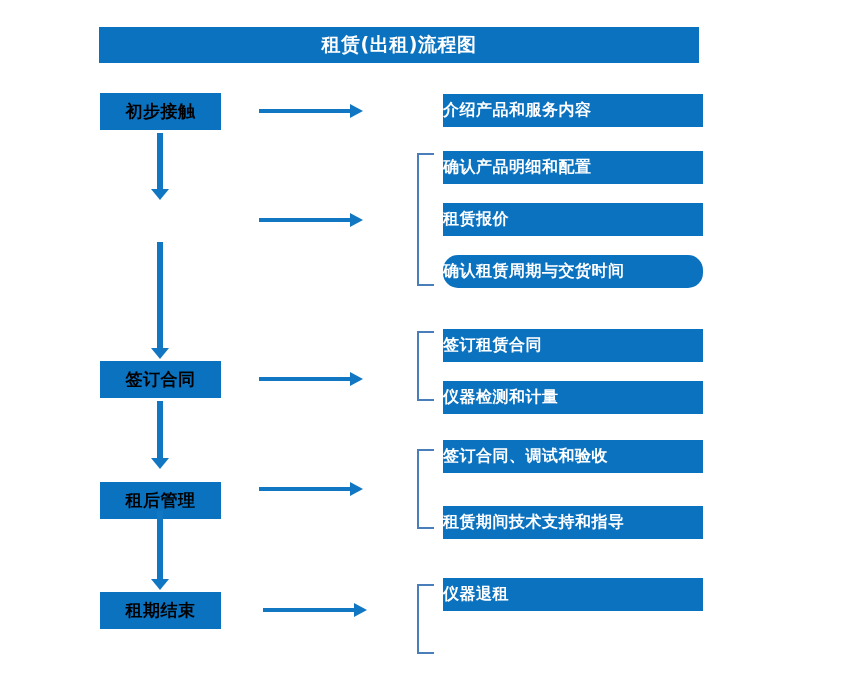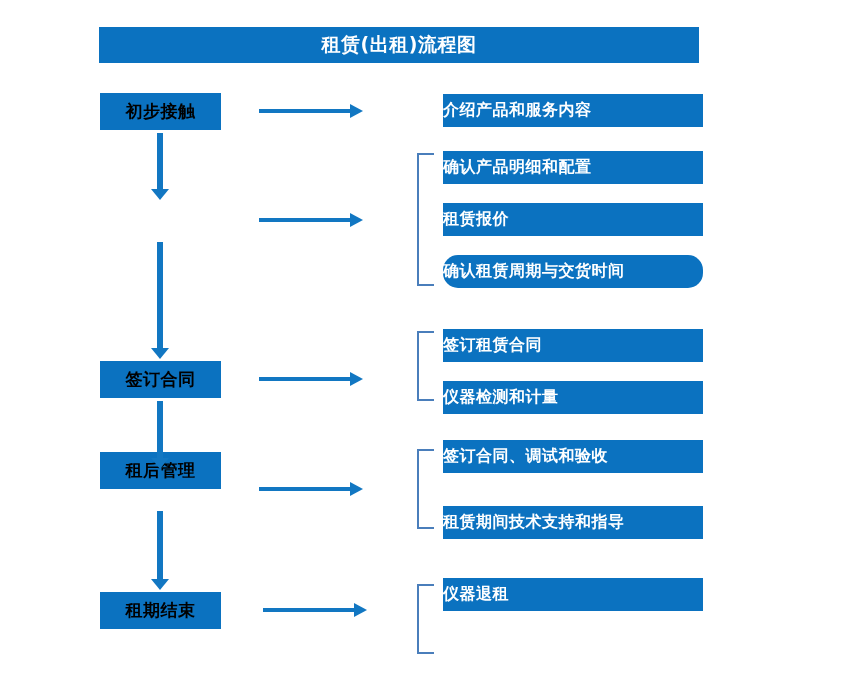--- a/index.html
+++ b/index.html
@@ -128,21 +128,21 @@
 </style>
 </head>
 <body>
 
 <div id="canvas">
 
   <div class="title-bar">租赁(出租)流程图</div>
 
   <div class="stage-box" style="left:100px; top:77px;">初步接触</div>
   <div class="stage-box" style="left:100px; top:345px;">签订合同</div>
-  <div class="stage-box" style="left:100px; top:436px;">租后管理</div>
+  <div class="stage-box" style="left:100px; top:466px;">租后管理</div>
   <div class="stage-box" style="left:100px; top:576px;">租期结束</div>
 
   <div class="v-arrow" style="left:151px; top:117px; height:67px;">
     <div class="shaft" style="height:56px;"></div>
     <div class="head"></div>
   </div>
   <div class="v-arrow" style="left:151px; top:226px; height:117px;">
     <div class="shaft" style="height:106px;"></div>
     <div class="head"></div>
   </div>

